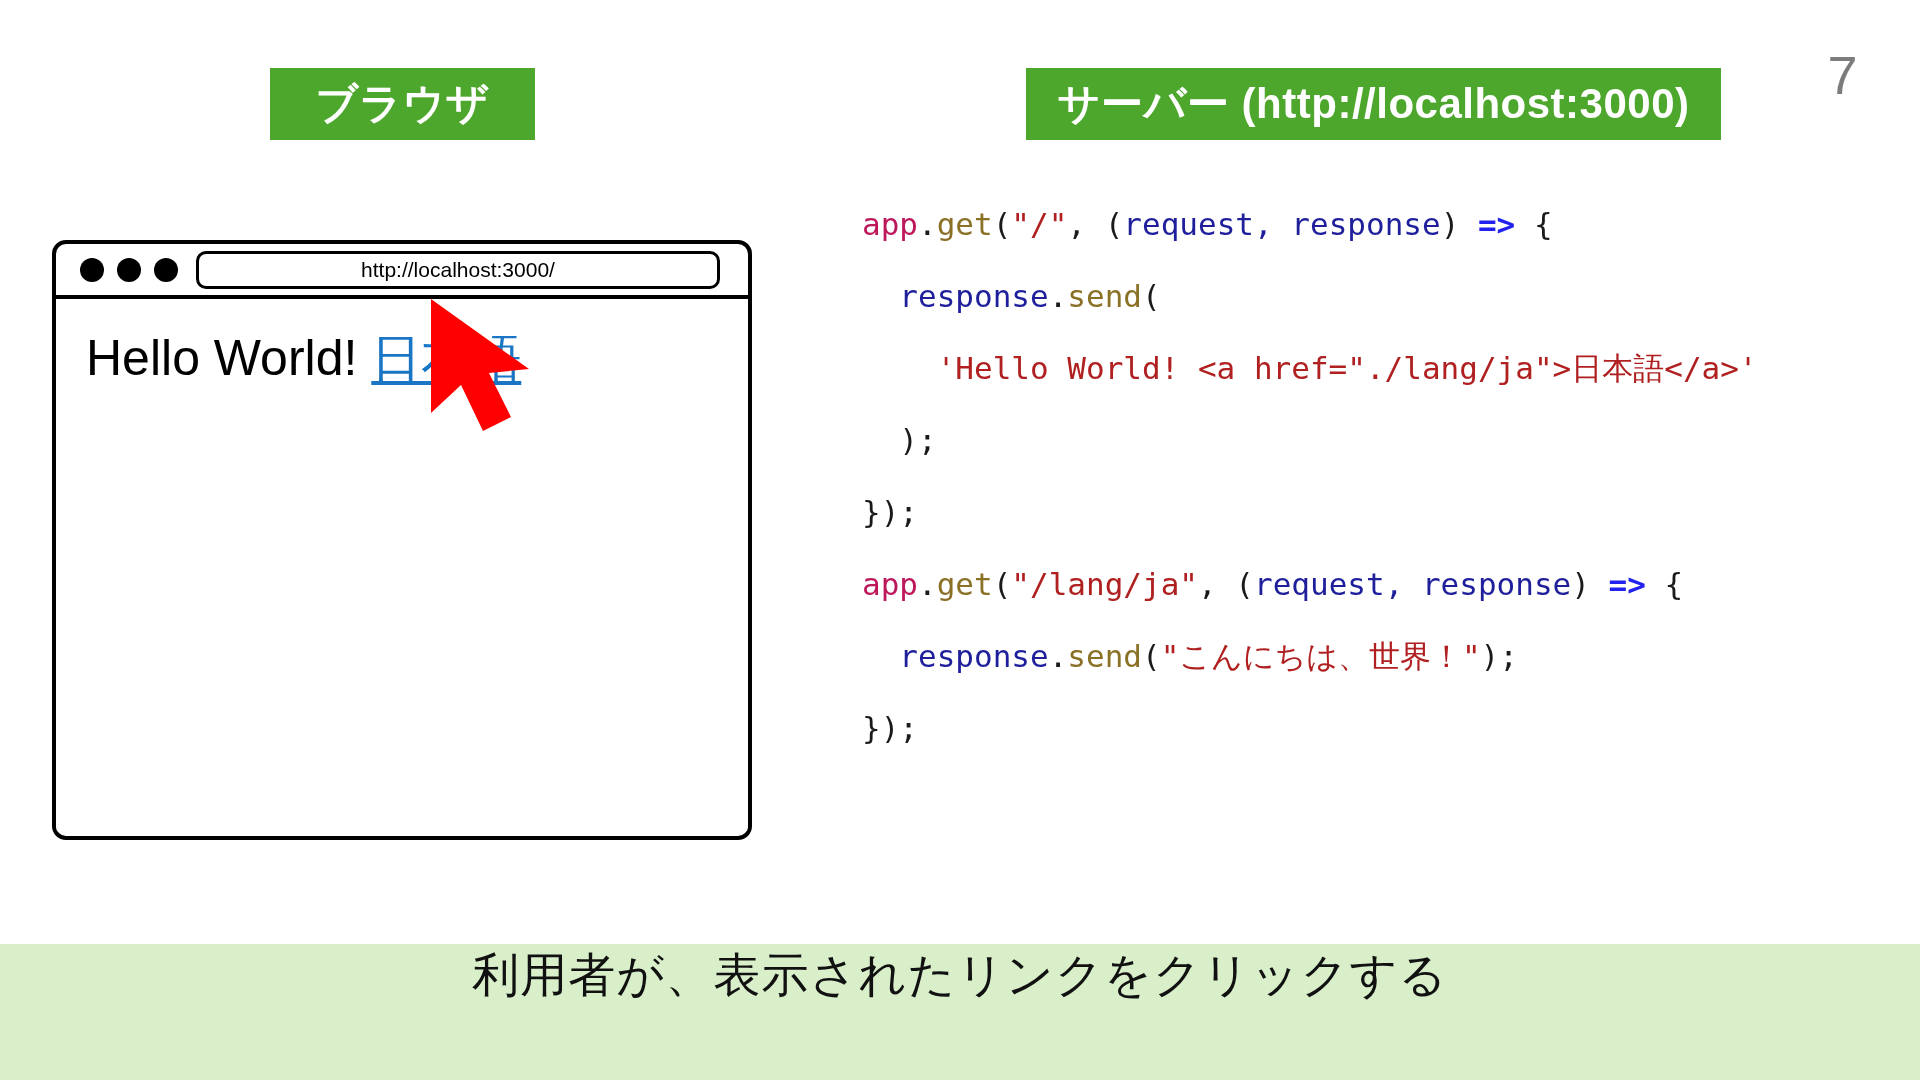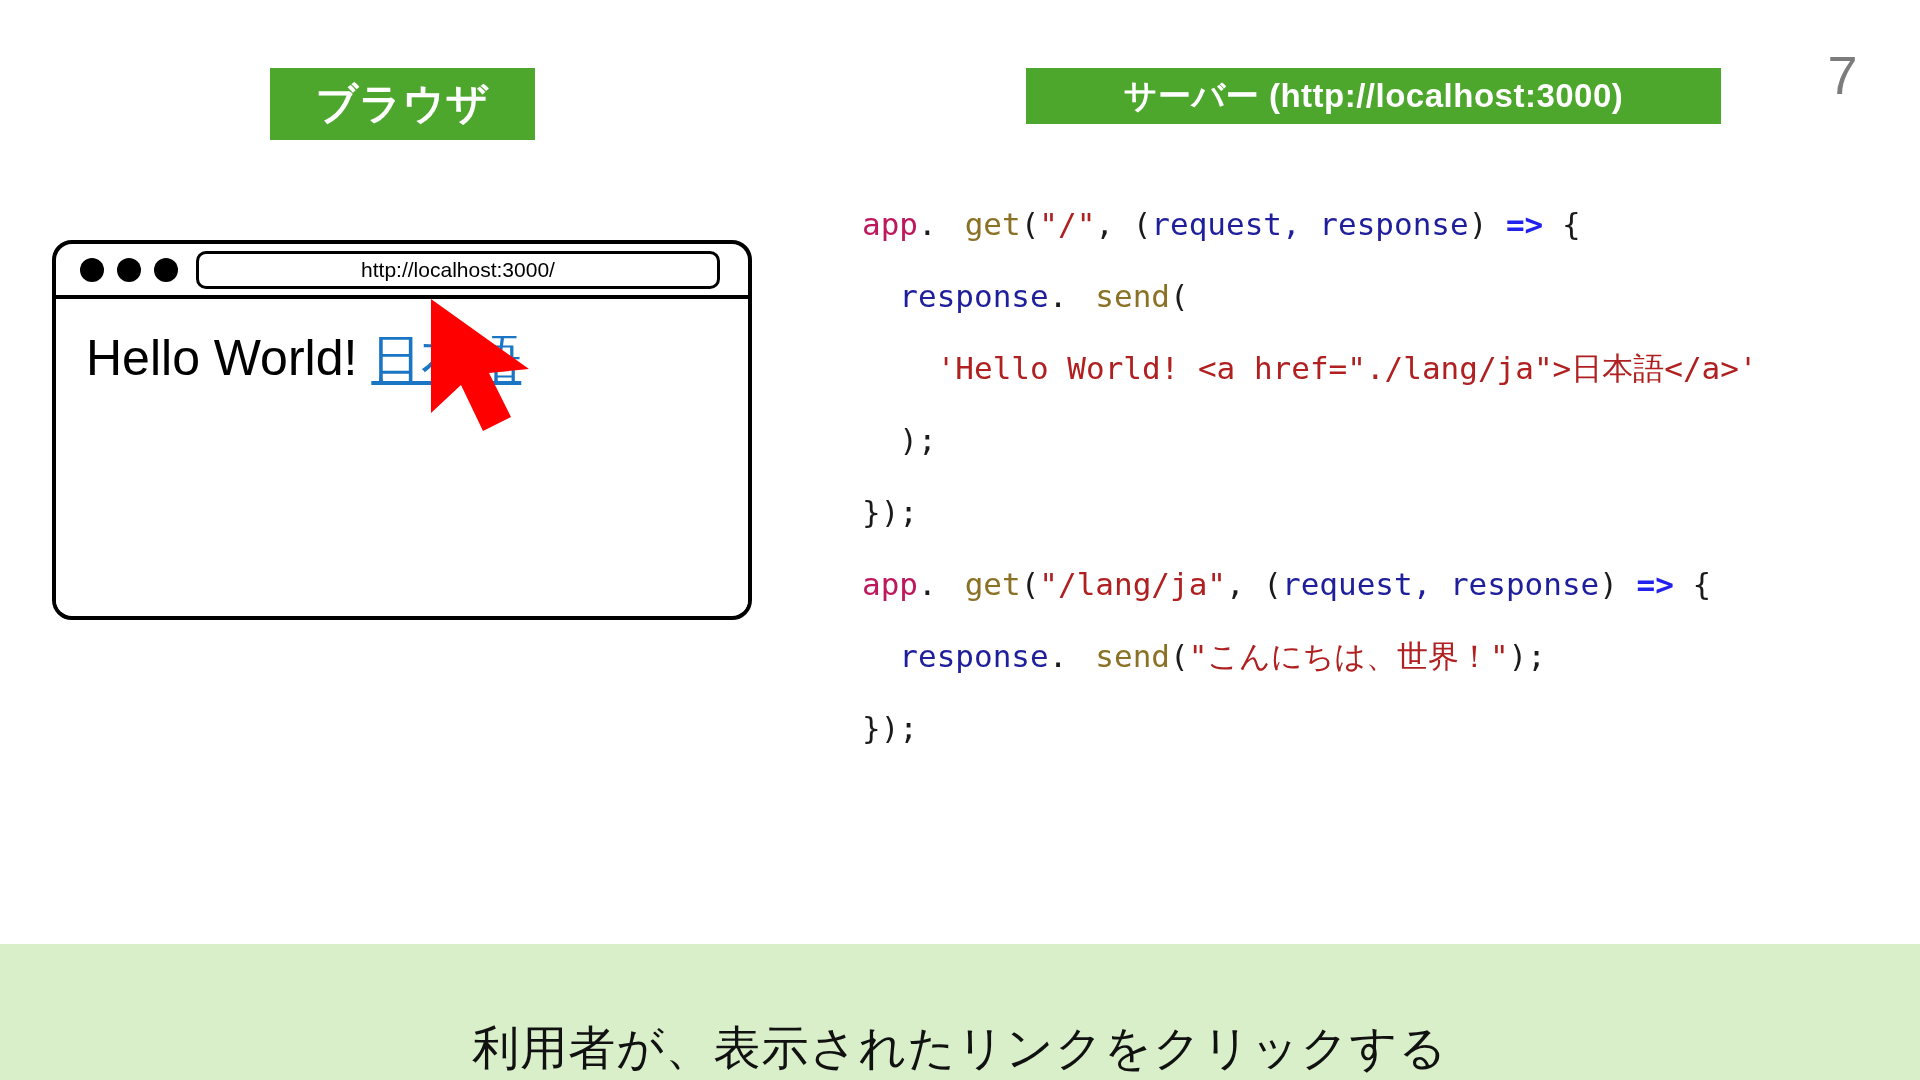--- a/index.html
+++ b/index.html
@@ -46,33 +46,33 @@
     left: 270px;
     top: 68px;
     width: 265px;
     height: 72px;
     font-size: 42px;
   }
   .banner-server {
     left: 1026px;
     top: 68px;
     width: 695px;
-    height: 56px;
-    font-size: 33px;
+    height: 72px;
+    font-size: 42px;
   }
 
   
   .browser-window {
     position: absolute;
     left: 52px;
     top: 240px;
     width: 700px;
-    height: 380px;
+    height: 600px;
     border: 4px solid #000000;
-    border-radius: 20px;
+    border-radius: 14px;
     background: #ffffff;
     overflow: hidden;
   }
   .browser-chrome {
     position: relative;
     height: 55px;
     border-bottom: 4px solid #000000;
     display: flex;
     align-items: center;
     padding: 0 14px;
@@ -141,36 +141,36 @@
     width: 1020px;
     font-family: "DejaVu Sans Mono", "Liberation Mono", monospace;
     font-size: 31px;
     line-height: 72px;
     white-space: pre;
     color: #1a1a1a;
   }
   .code-line { white-space: pre; }
 
   .tok-obj      { color: #be185d; }
-  .tok-method   { color: #8a7126; margin-left: 28px; }
+  .tok-method   { color: #8a7126; }
   .tok-str      { color: #b02020; }
   .tok-param    { color: #1f1f9c; }
   .tok-arrow    { color: #2222ee; font-weight: bold; }
   .tok-plain    { color: #1a1a1a; }
 
   
   .caption-band {
     position: absolute;
     left: 0;
     bottom: 0;
     width: 1920px;
     height: 136px;
     background: #D9EFCA;
     display: flex;
-    align-items: flex-end;
+    align-items: flex-start;
     justify-content: center;
   }
   .caption-text {
     font-size: 47px;
     color: #111111;
     letter-spacing: 1px;
     font-family: "Liberation Sans", "DejaVu Sans", sans-serif;
   }
 </style>
 </head>

